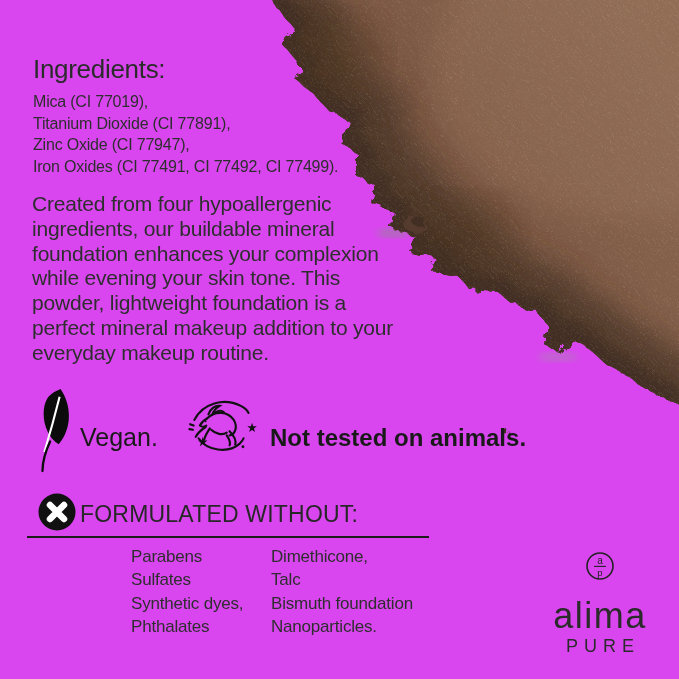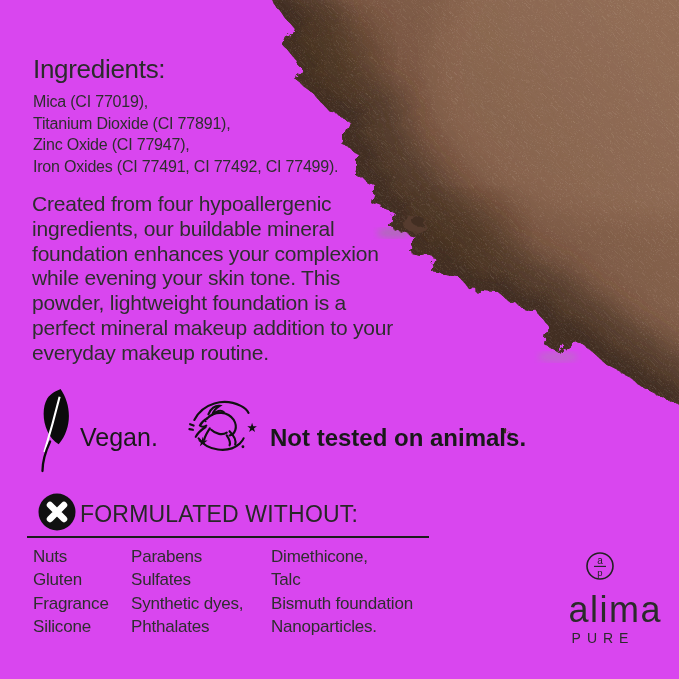--- a/index.html
+++ b/index.html
@@ -23,22 +23,22 @@
   
   .fw-icon{left:38px;top:493px;width:38px;height:38px;}
   .fw-heading{left:80px;top:501px;font-size:23px;letter-spacing:0.2px;color:#272727;font-weight:400;}
   .fw-divider{left:27px;top:536px;width:402px;height:2px;background:#1b1b1b;}
   .fw-col{top:545px;font-size:17px;line-height:23.4px;letter-spacing:-0.2px;color:#2e2e2e;}
   .fw-col-0{left:33px;} .fw-col-1{left:131px;} .fw-col-2{left:271px;}
   .fw-col div{height:23.4px;}
   
   .brand{left:538px;top:551px;width:124px;text-align:center;color:#2b2b2b;}
   .brand-monogram{width:30px;height:30px;margin:0 auto;display:block;}
-  .brand-name{font-size:36px;letter-spacing:1.5px;line-height:34px;margin-top:12px;color:#2b2b2b;text-align:right;}
-  .brand-tagline{font-size:14px;letter-spacing:6px;padding-left:6px;margin-top:3px;color:#2b2b2b;}
+  .brand-name{font-size:36px;letter-spacing:1.5px;line-height:34px;margin-top:18px;color:#2b2b2b;}
+  .brand-tagline{font-size:18px;letter-spacing:6px;padding-left:6px;margin-top:3px;color:#2b2b2b;}
 </style>
 </head>
 <body>
 
 <div class="canvas">
 
   <svg class="powder-svg" viewBox="0 0 679 679" aria-hidden="true">
     <defs>
       <linearGradient id="pg" x1="310" y1="270" x2="650" y2="30" gradientUnits="userSpaceOnUse">
         <stop offset="0" stop-color="#5d4132"></stop>
@@ -140,26 +140,20 @@
   </svg>
   <div class="abs cruelty-label">Not tested on animals.</div>
 
   <svg class="abs fw-icon" viewBox="0 0 38 38" aria-hidden="true">
     <circle cx="19" cy="19" r="18.5" fill="#111111"></circle>
     <path d="M12,12 L26,26 M26,12 L12,26" stroke="#ffffff" stroke-width="6.5" stroke-linecap="round"></path>
   </svg>
   <div class="abs fw-heading">FORMULATED WITHOUT:</div>
   <div class="abs fw-divider"></div>
 
-  <div class="abs fw-col fw-col-0">
-    <div>Nuts</div>
-    <div>Gluten</div>
-    <div>Fragrance</div>
-    <div>Silicone</div>
-  </div>
   <div class="abs fw-col fw-col-1">
     <div>Parabens</div>
     <div>Sulfates</div>
     <div>Synthetic dyes,</div>
     <div>Phthalates</div>
   </div>
   <div class="abs fw-col fw-col-2">
     <div>Dimethicone,</div>
     <div>Talc</div>
     <div>Bismuth foundation</div>

